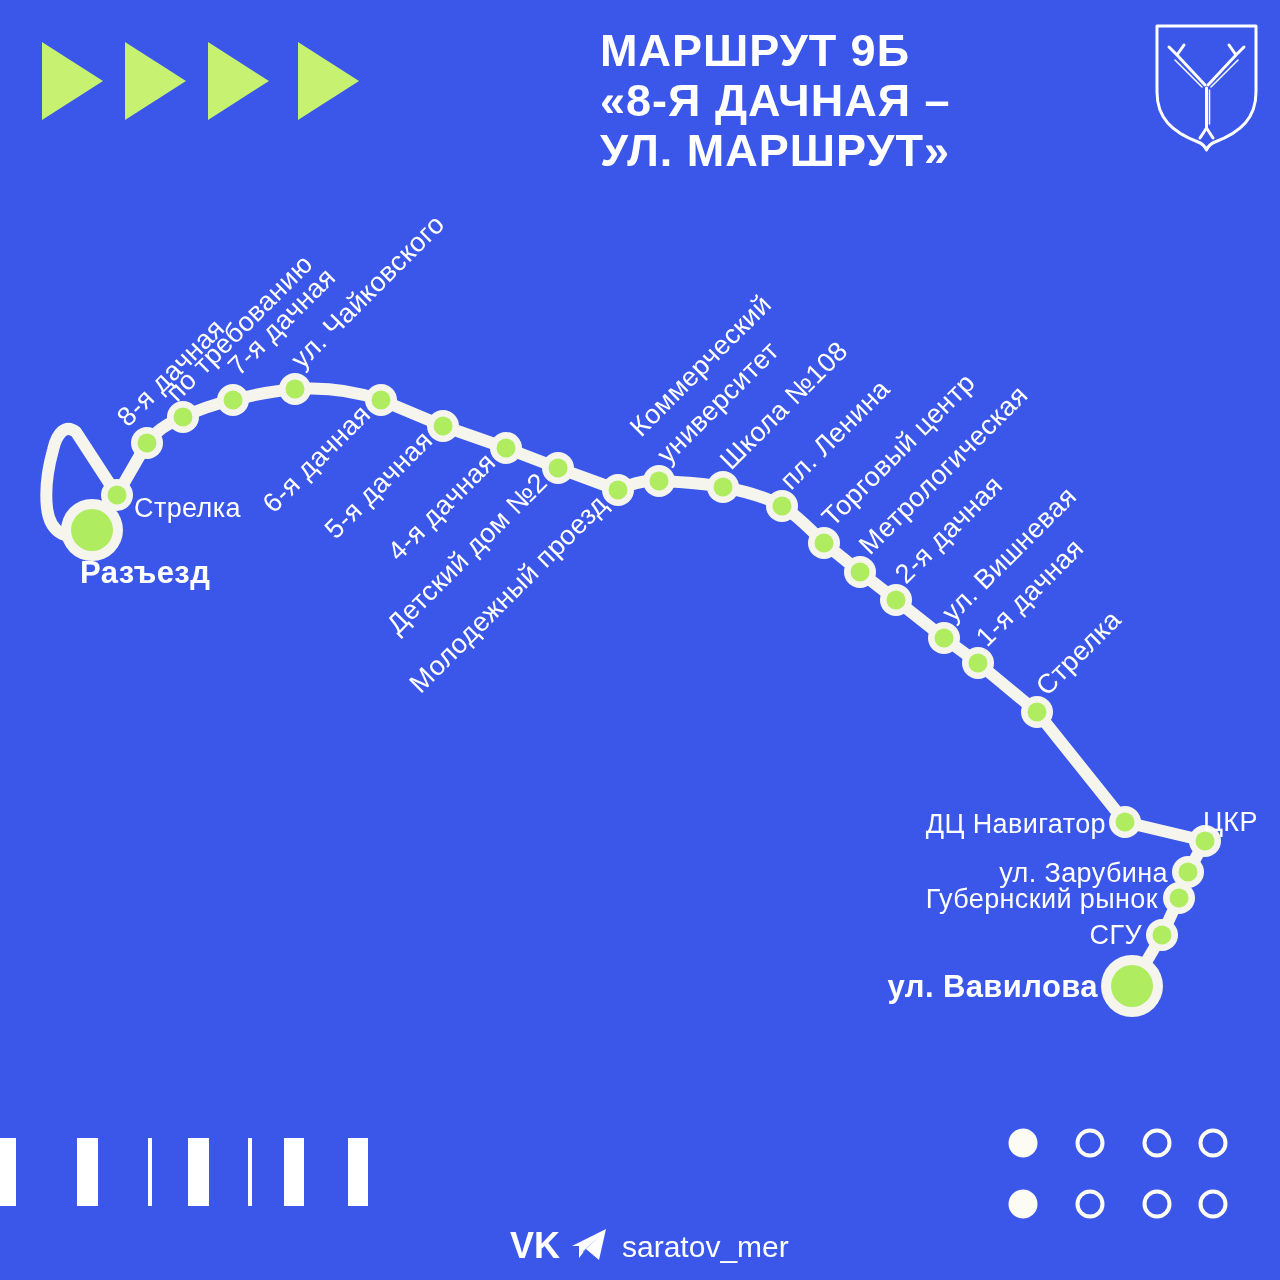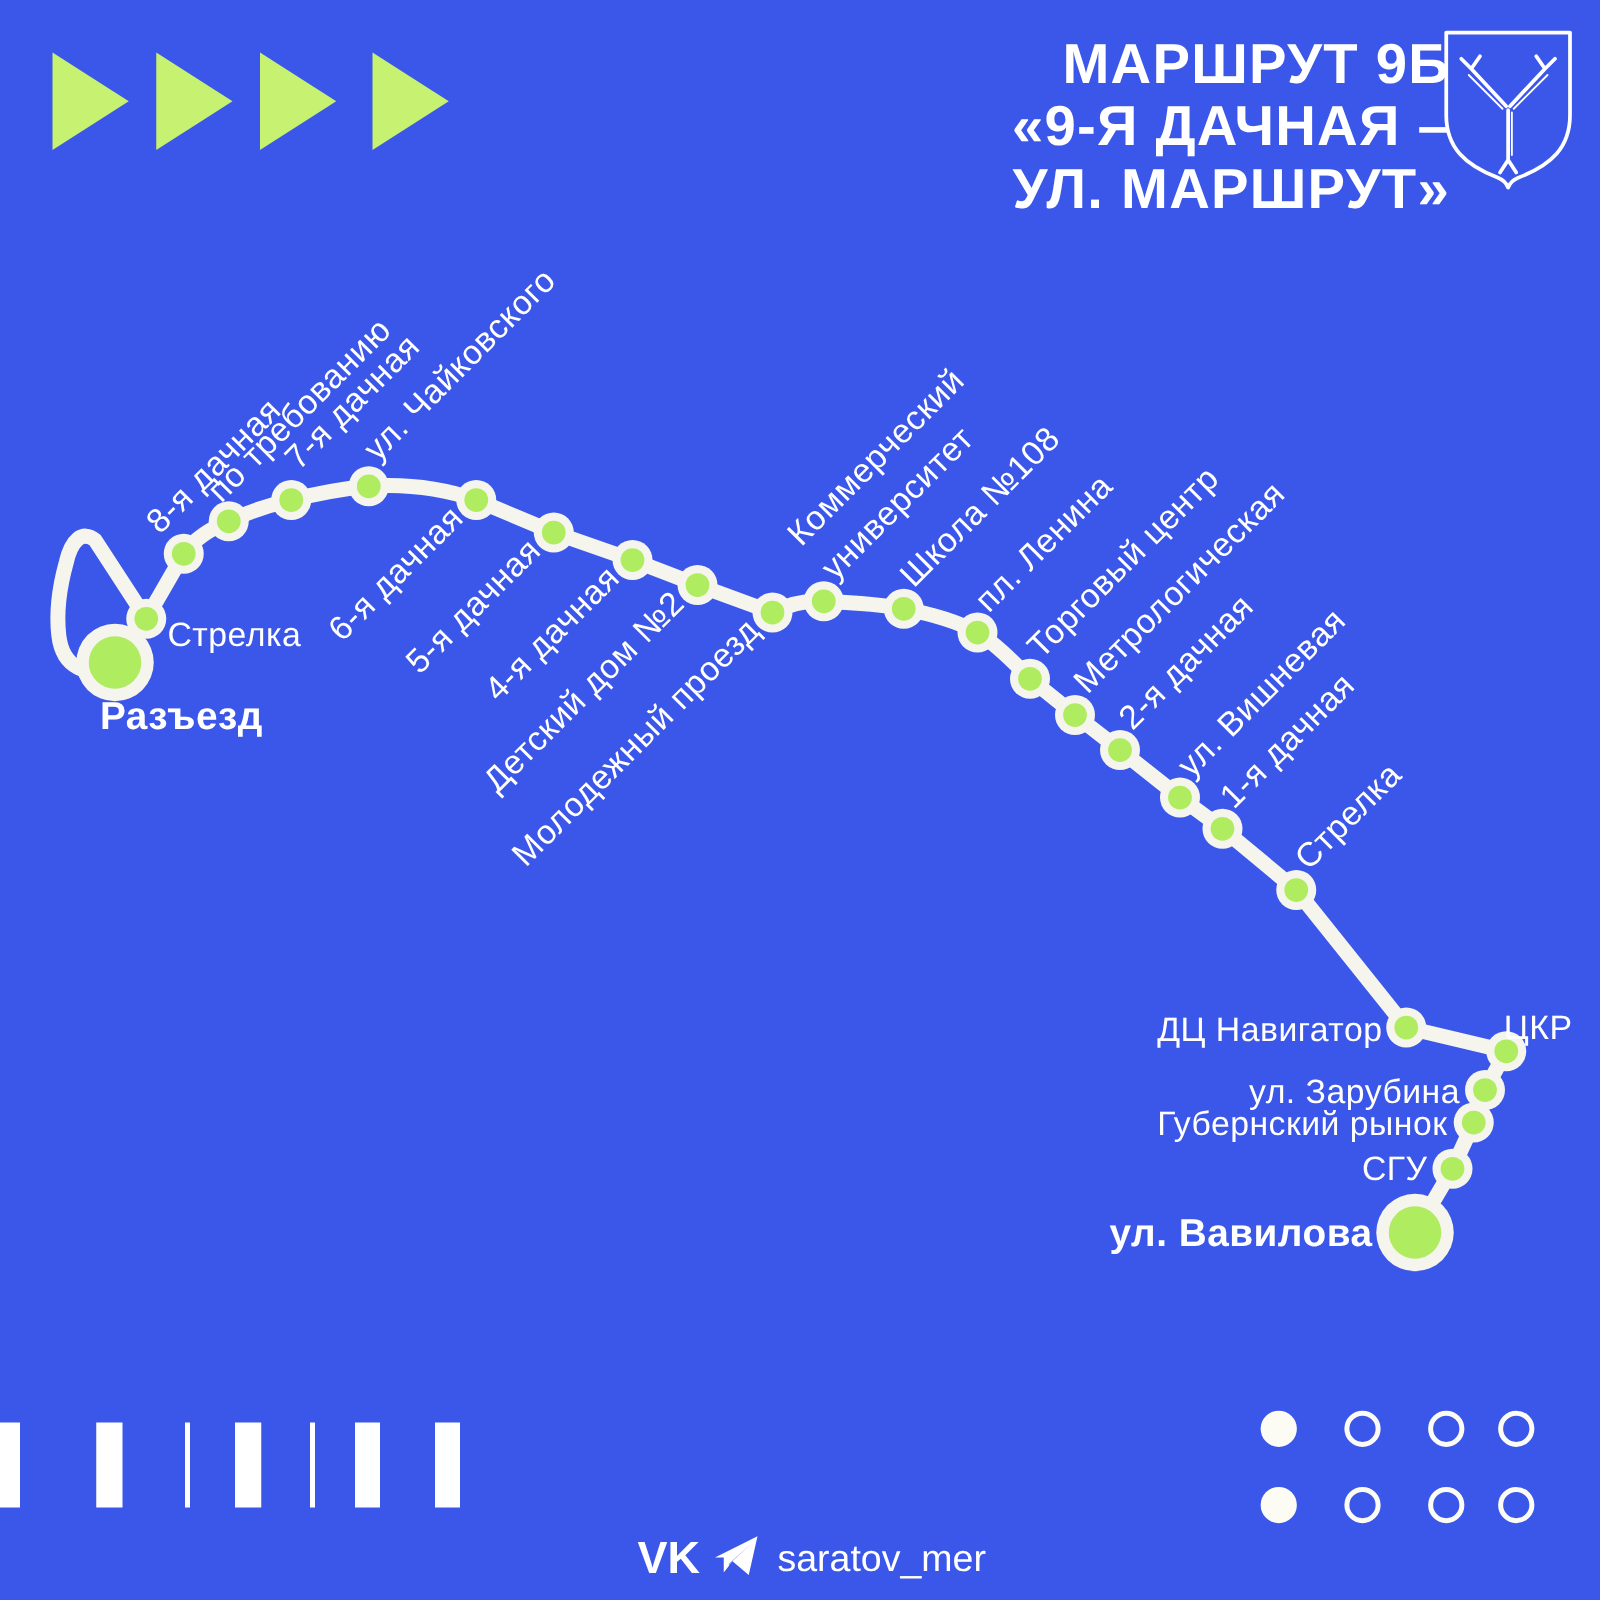--- a/index.html
+++ b/index.html
@@ -4,21 +4,21 @@
 <style>
   html,body{margin:0;padding:0;background:#2a3fb0;}
   .canvas{
     position:relative;width:1280px;height:1280px;overflow:hidden;
     background:#3B57E9;
     font-family:"Liberation Sans","DejaVu Sans",sans-serif;
   }
   .map-svg{position:absolute;left:0;top:0;width:1280px;height:1280px;display:block;}
   .title{
     position:absolute;left:600px;top:26px;width:560px;
-    text-align:right;color:#FFFFFF;font-weight:800;
+    text-align:left;color:#FFFFFF;font-weight:800;
     font-size:45px;line-height:50px;letter-spacing:1px;
   }
   .emblem{position:absolute;left:1153px;top:22px;width:107px;height:130px;}
   text{fill:#FFFFFF;}
   .stop-label{letter-spacing:0.4px;}
 </style>
 </head>
 <body>
 
 <div class="canvas">
@@ -208,21 +208,21 @@
       <g>
         <polygon points="572,1246 606,1229 599,1260 586,1249 579,1258 579,1246" fill="#FFFFFF"></polygon>
         <polygon points="586,1249 602,1234 583,1251 584,1259" fill="#3B57E9" opacity="0.55"></polygon>
       </g>
       <text x="622" y="1257" text-anchor="start" font-size="30" font-weight="500" font-family="Liberation Sans, DejaVu Sans, sans-serif">saratov_mer</text>
     </g>
   </svg>
 
   <div class="title">
     <div>МАРШРУТ 9Б</div>
-    <div>«9-Я ДАЧНАЯ –</div>
+    <div>«8-Я ДАЧНАЯ –</div>
     <div>УЛ. МАРШРУТ»</div>
   </div>
 
   <svg class="emblem" viewBox="0 0 107 130">
     <path d="M4,4 H103 V70 C103,96 88,110 62,120 C57,122 55,124 53.5,128 C52,124 50,122 45,120 C19,110 4,96 4,70 Z" fill="none" stroke="#FFFFFF" stroke-width="3" stroke-linejoin="round"></path>
     <g stroke="#FFFFFF" stroke-width="3" stroke-linecap="round" fill="none">
       <path d="M52,63 L24,33 M24,33 L16,25 M24,33 L31,23"></path>
       <path d="M49,65 L22,38" stroke-width="1.5"></path>
       <path d="M55,63 L83,33 M83,33 L91,25 M83,33 L76,23"></path>
       <path d="M58,65 L85,38" stroke-width="1.5"></path>

